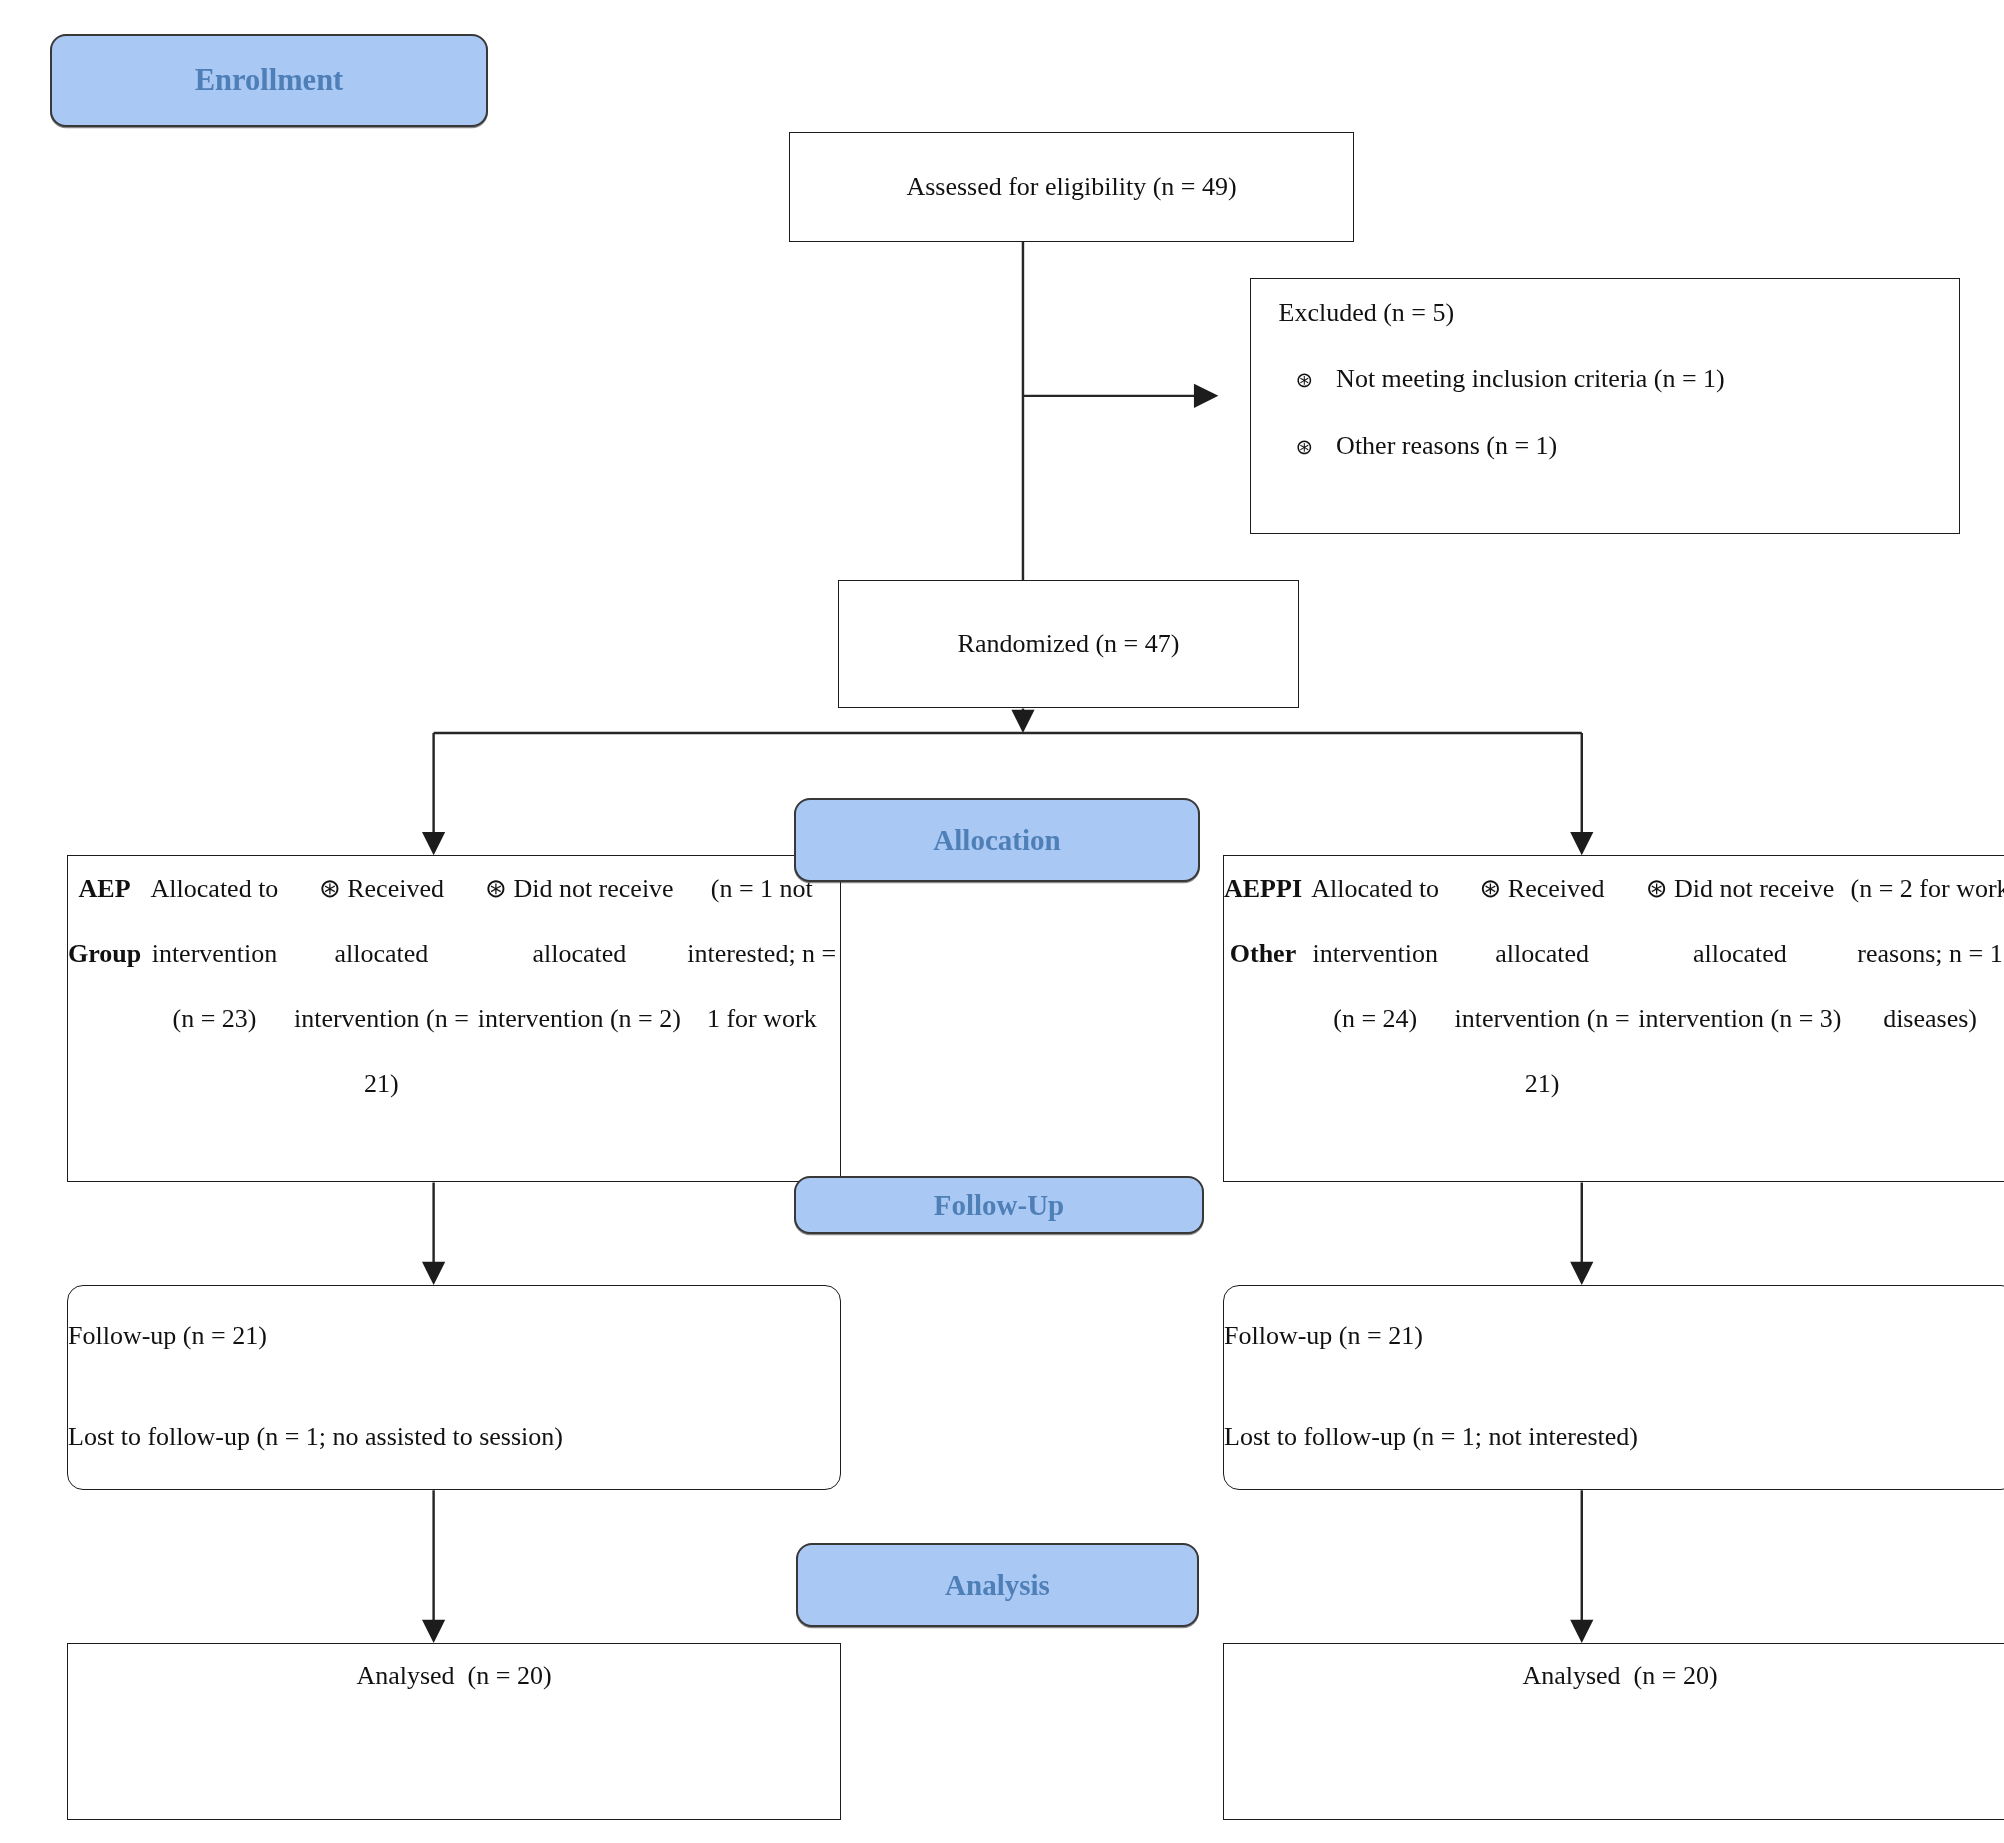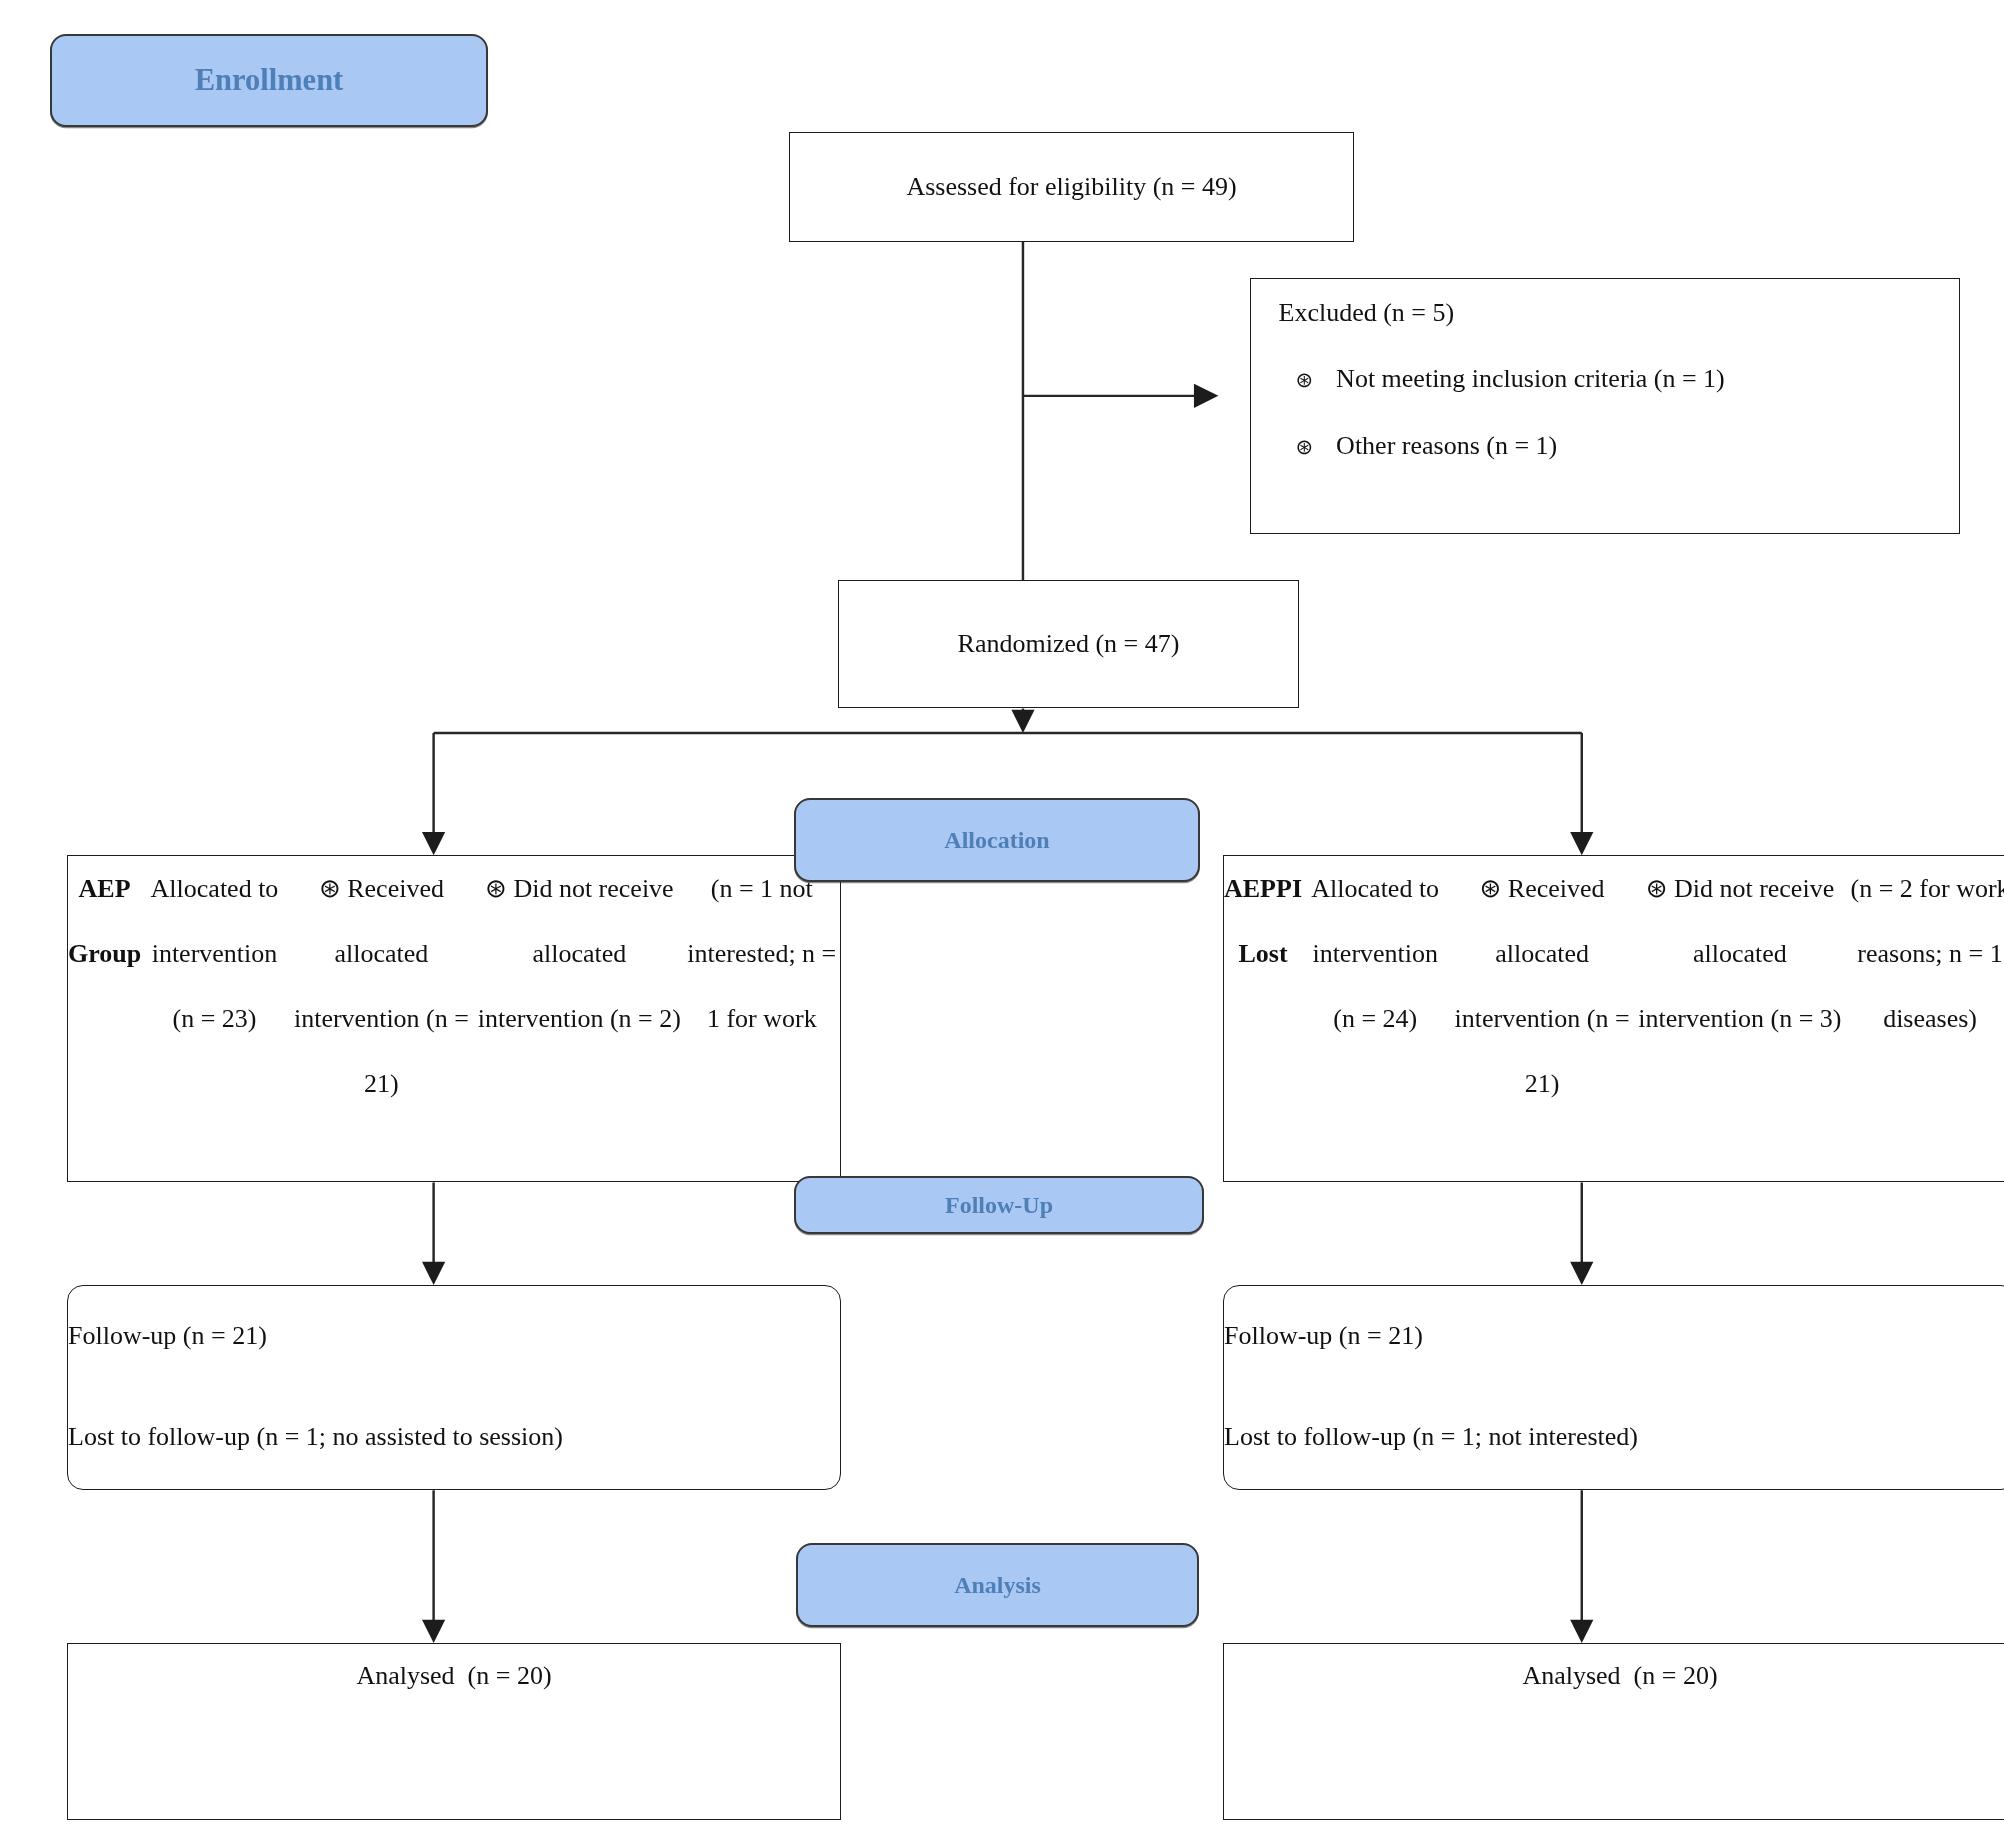--- a/index.html
+++ b/index.html
@@ -50,21 +50,21 @@
     background: #aac8f4;
     border: 2.4px solid #383838;
     border-radius: 16px;
     box-sizing: border-box;
     z-index: 3;
     display: flex;
     align-items: center;
     justify-content: center;
     color: #4e7fb7;
     font-weight: bold;
-    font-size: 24px;
+    font-size: 29px;
     box-shadow: 0 1.2px 0 rgba(40,40,40,0.55);
   }
   .badge.big { font-size: 30.5px; }
   .groupbox {
     display: flex;
     flex-direction: row;
     justify-content: center;
     text-align: center;
     line-height: 2.5;
   }
@@ -160,21 +160,21 @@
 
   <div class="box groupbox" style="left:35px; top:855px; width:774px; height:327px;">
     <div class="gtitle">AEP Group</div>
     <div>Allocated to intervention (n = 23)</div>
     <div>⊛ Received allocated intervention (n = 21)</div>
     <div>⊛ Did not receive allocated intervention (n = 2)</div>
     <div>(n = 1 not interested; n = 1 for work</div>
   </div>
 
   <div class="box groupbox" style="left:1191px; top:855px; width:794px; height:327px;">
-    <div class="gtitle">AEPPI Lost</div>
+    <div class="gtitle">AEPPI Other</div>
     <div>Allocated to intervention (n = 24)</div>
     <div>⊛ Received allocated intervention (n = 21)</div>
     <div>⊛ Did not receive allocated intervention (n = 3)</div>
     <div>(n = 2 for work reasons; n = 1 diseases)</div>
   </div>
 
   <div class="box fubox" style="left:35px; top:1285px; width:774px; height:205px;">
     <div>Follow-up (n = 21)</div>
     <div class="fu2">Lost to follow-up (n = 1; no assisted to session)</div>
   </div>

